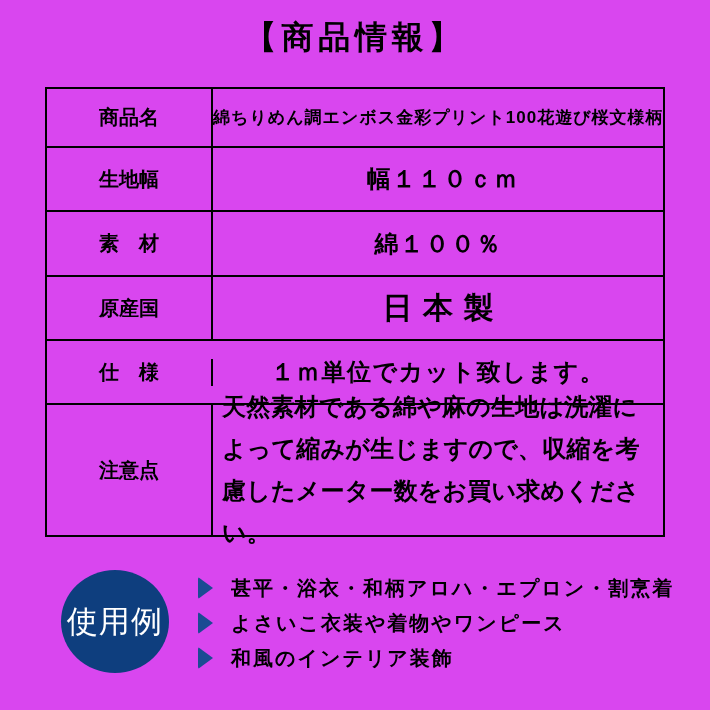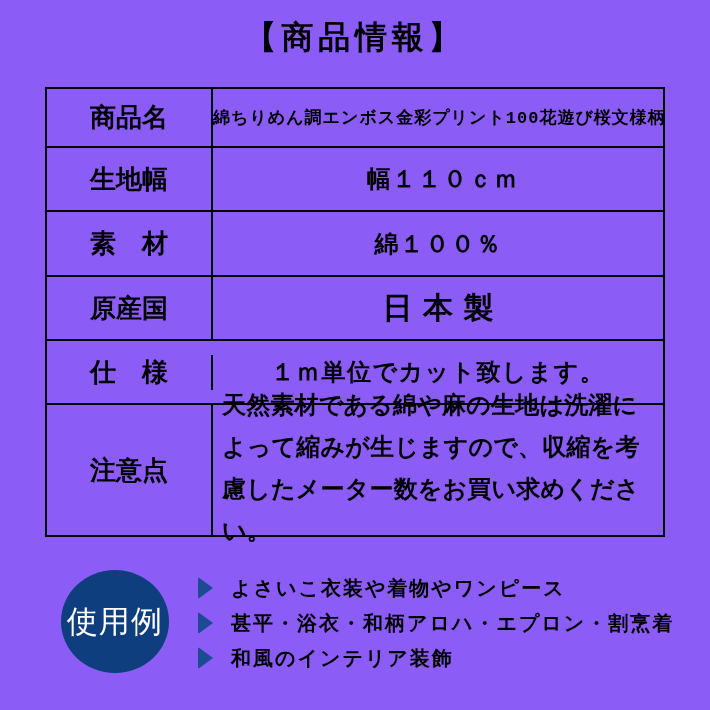--- a/index.html
+++ b/index.html
@@ -5,23 +5,23 @@
   :root{
     --badge-blue:#0e3e7e;
     --arrow-blue:#1c4b93;
     --line-black:#000000;
     --text-black:#000000;
   }
   html,body{margin:0;padding:0;background:#ffffff;}
   .canvas{
     position:relative;
     width:710px;height:710px;
-    background:#8b5cf6;
+    background:#d946ef;
     overflow:hidden;
-    font-family:Liberation Mono, monospace;
+    font-family:Liberation Sans, sans-serif;
     color:var(--text-black);
   }
   
   .title{
     position:absolute;
     left:0;top:16px;width:710px;
     margin:0;
     text-align:center;
     font-size:32px;
     font-weight:700;
@@ -41,21 +41,21 @@
   .t-row:nth-child(2){height:62px;gap:10px;}
   .t-row:nth-child(3){height:63px;}
   .t-row:nth-child(4){height:62px;}
   .t-row:nth-child(5){height:62px;align-items:center;}
   .t-row:nth-child(6){height:130px;}
   .t-label{
     width:164px;
     flex:0 0 164px;
     border-right:2px solid var(--line-black);
     display:flex;align-items:center;justify-content:center;
-    font-size:26px;font-weight:600;
+    font-size:20px;font-weight:600;
     white-space:pre;
   }
   .t-value{
     flex:1;
     display:flex;align-items:center;justify-content:center;
     font-weight:600;
   }
   .v-small{font-size:17px;letter-spacing:1px;white-space:nowrap;text-align:right;}
   .v-std{font-size:24px;letter-spacing:0.06em;white-space:nowrap;}
   .v-wide{font-size:30px;letter-spacing:0.35em;text-indent:0.35em;white-space:nowrap;}
@@ -139,25 +139,25 @@
     </div>
   </div>
 
   <div class="usage-badge">
     <span>使用例</span>
   </div>
 
   <div class="usage-list">
     <div class="usage-item">
       <span class="arrow"></span>
-      <span class="usage-text">よさいこ衣装や着物やワンピース</span>
+      <span class="usage-text">甚平・浴衣・和柄アロハ・エプロン・割烹着</span>
     </div>
     <div class="usage-item">
       <span class="arrow"></span>
-      <span class="usage-text">甚平・浴衣・和柄アロハ・エプロン・割烹着</span>
+      <span class="usage-text">よさいこ衣装や着物やワンピース</span>
     </div>
     <div class="usage-item">
       <span class="arrow"></span>
       <span class="usage-text">和風のインテリア装飾</span>
     </div>
   </div>
 
 </div>
 
 </body></html>

